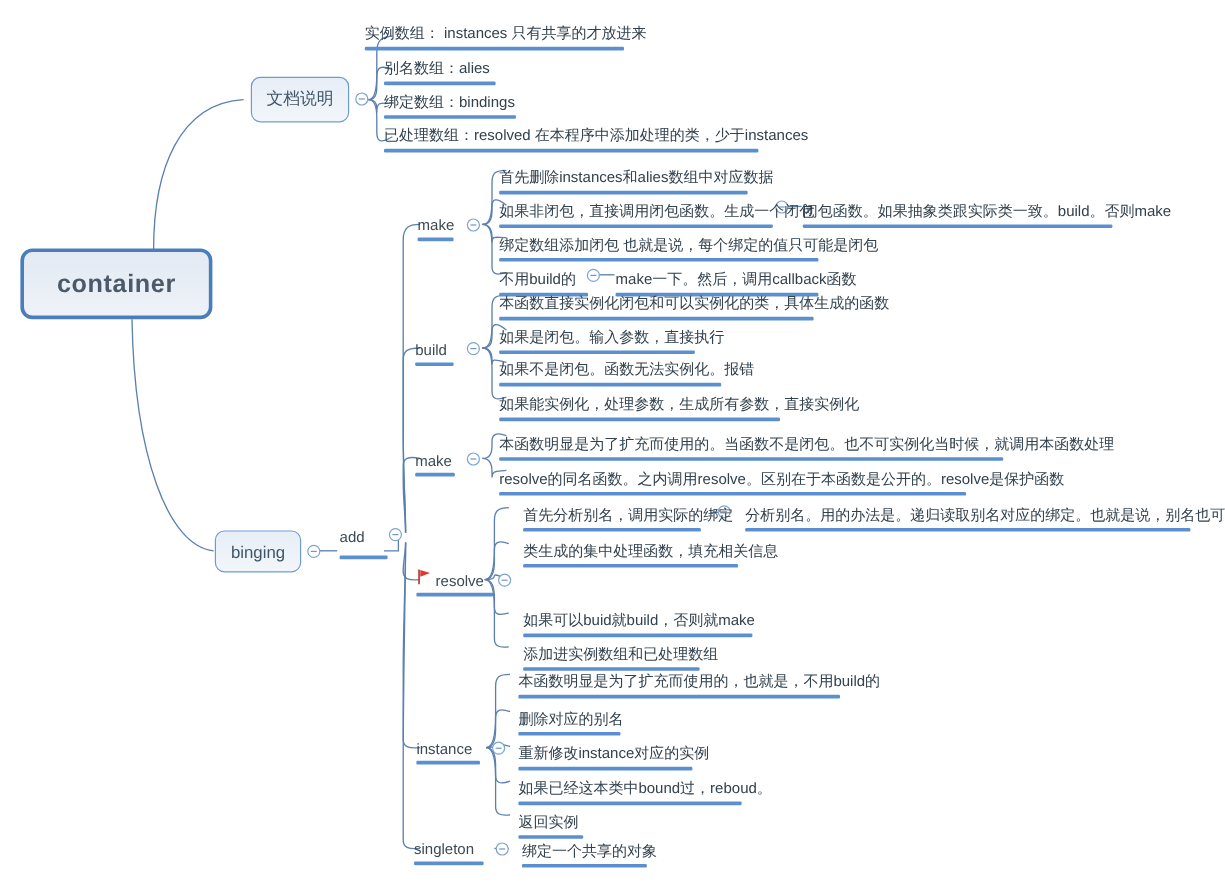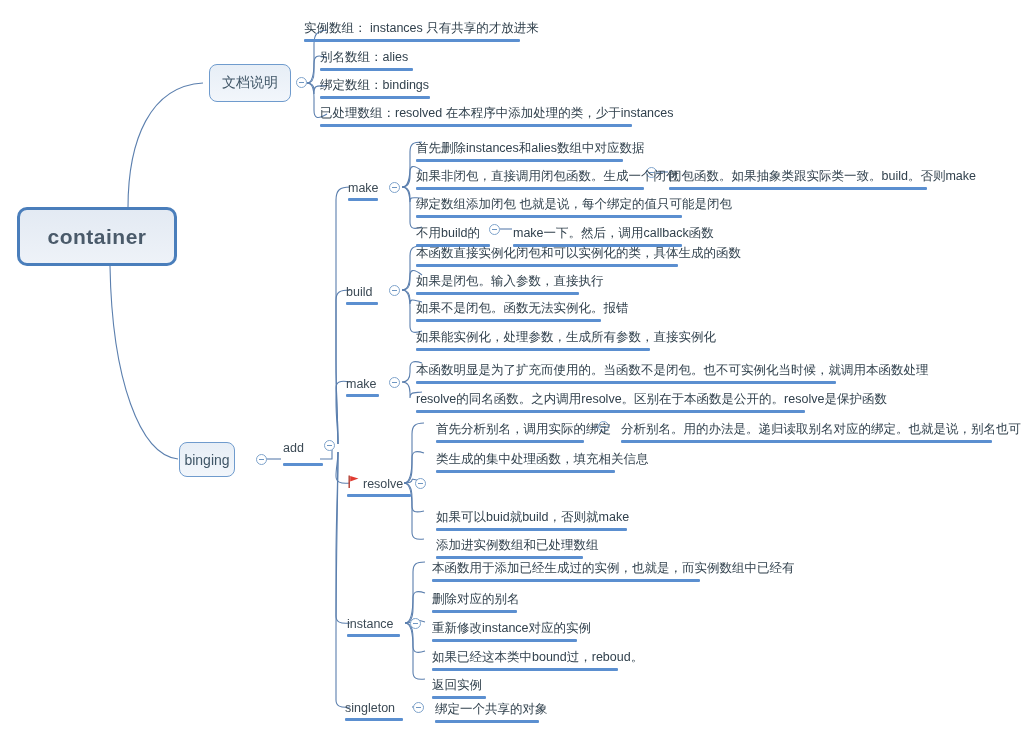--- a/index.html
+++ b/index.html
@@ -229,21 +229,21 @@
   </div>
   <div class="leaf" style="left:320px; top:79px;">
     <span class="bar" style="width:110px;"></span>
     <span class="txt">绑定数组：bindings</span>
   </div>
   <div class="leaf" style="left:320px; top:107px;">
     <span class="bar" style="width:312px;"></span>
     <span class="txt">已处理数组：resolved  在本程序中添加处理的类，少于instances</span>
   </div>
 
-  <div class="node1" style="left:179px; top:442px; width:56px; height:35px;">
+  <div class="node1" style="left:179px; top:442px; width:72px; height:35px;">
     <span>binging</span>
   </div>
   <div class="toggle" style="left:256px; top:454px;"></div>
 
   <div class="branch-label" style="left:283px; top:442px;">
     <span class="bar" style="width:40px; bottom:-11px;"></span>
     <span class="txt">add</span>
   </div>
   <div class="toggle" style="left:324px; top:440px;"></div>
 
@@ -355,21 +355,21 @@
   </div>
 
   <div class="branch-label" style="left:347px; top:618px;">
     <span class="bar" style="width:53px;"></span>
     <span class="txt">instance</span>
   </div>
   <div class="toggle" style="left:410px; top:618px;"></div>
 
   <div class="leaf" style="left:432px; top:562px;">
     <span class="bar" style="width:268px;"></span>
-    <span class="txt">本函数用于添加已经生成过的实例，也就是，而实例数组中已经有</span>
+    <span class="txt">本函数明显是为了扩充而使用的，也就是，不用build的</span>
   </div>
   <div class="leaf" style="left:432px; top:593px;">
     <span class="bar" style="width:85px;"></span>
     <span class="txt">删除对应的别名</span>
   </div>
   <div class="leaf" style="left:432px; top:622px;">
     <span class="bar" style="width:145px;"></span>
     <span class="txt">重新修改instance对应的实例</span>
   </div>
   <div class="leaf" style="left:432px; top:651px;">

